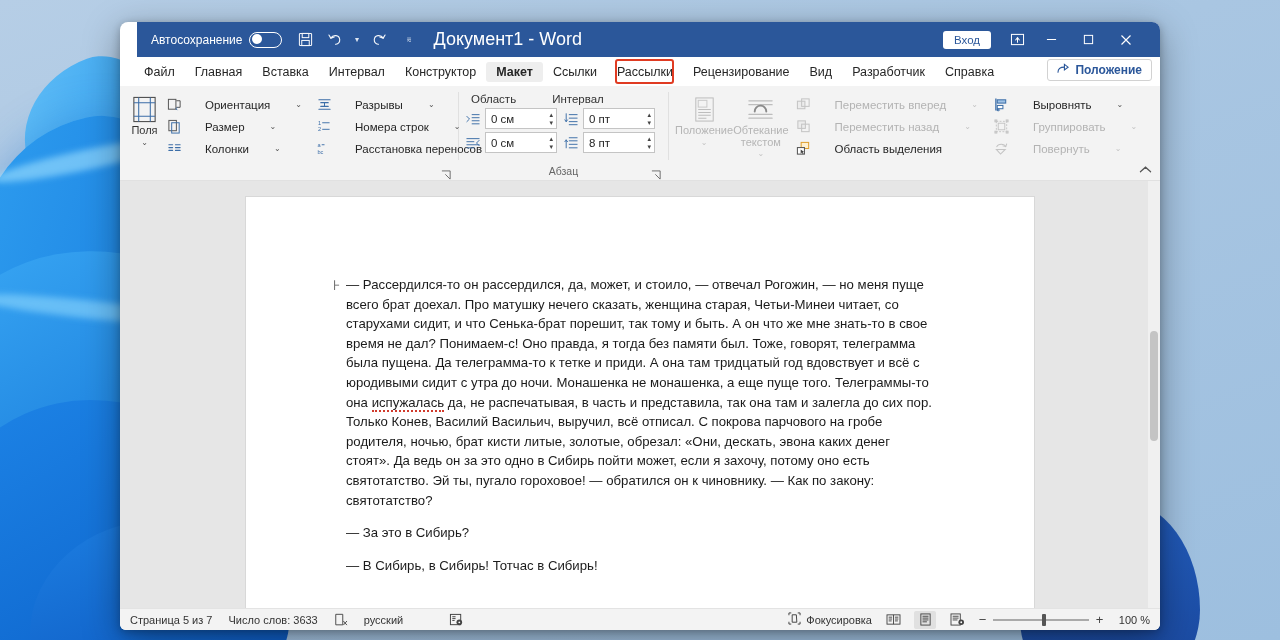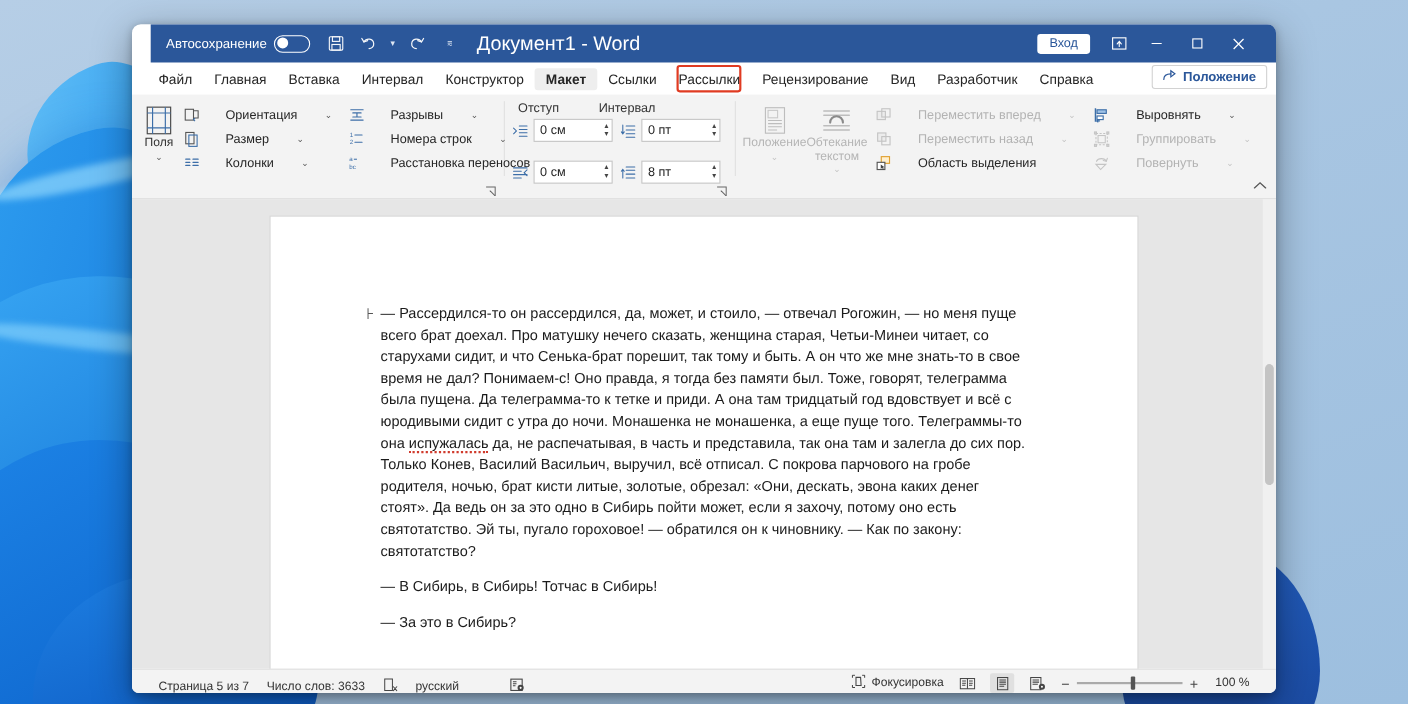--- a/index.html
+++ b/index.html
@@ -172,21 +172,21 @@
   .smallbtn {
     display:flex; align-items:center; gap:23px; font-size:11.5px; color:#262626;
     padding: 2px 5px 2px 3px; border-radius:2px; white-space:nowrap; height:21px;
   }
   .smallbtn .ic { width:16px; height:16px; display:flex;align-items:center;justify-content:center; flex:0 0 16px; }
   .smallbtn .cv { font-size: 8px; color:#555; margin-left:2px; }
   .smallbtn.disabled { color:#b3b3b3; }
   .smallbtn.disabled .cv { color:#c3c3c3; }
 
   
-  .spinrow { display:flex; align-items:center; gap:4px; margin-bottom: 17px; }
+  .spinrow { display:flex; align-items:center; gap:4px; margin-bottom: 3px; }
   .spin-ic { width:16px;height:16px;display:flex;align-items:center;justify-content:center; }
   .spinfield {
     width: 72px; height: 21px; border:1px solid #c4c4c4; background:#fff;
     display:flex; align-items:center; font-size:11.5px; color:#262626;
     padding-left:5px; position:relative;
   }
   .spin-arrows {
     position:absolute; right:3px; top:1px; bottom:1px;
     display:flex; flex-direction:column; justify-content:center; gap:3px;
     color:#444;
@@ -221,22 +221,22 @@
     position:absolute; right:0; top:0; bottom:0; width: 12px; background:#f0f0f0;
   }
   .scroll-thumb {
     position:absolute; right:2px; top: 150px; width: 8px; height: 110px;
     background:#c4c4c4; border-radius:4px;
   }
 
   
   .statusbar {
     flex:0 0 22px; height:22px; background:#f3f3f3;
-    display:flex; align-items:flex-end; font-size:11px; color:#333;
-    border-top:1px solid #e3e3e3; padding: 0 24px; gap: 16px;
+    display:flex; align-items:center; font-size:11px; color:#333;
+    border-top:1px solid #e3e3e3; padding: 0 10px; gap: 16px;
   }
   .sb-item { display:flex; align-items:center; gap:5px; white-space:nowrap; }
   .sb-right { margin-left:auto; display:flex; align-items:center; gap: 10px; }
   .view-btn { width: 22px; height:18px; display:flex;align-items:center;justify-content:center; border-radius:2px; }
   .view-btn.active { background:#e0e0e0; }
   .zoom-slider { display:flex; align-items:center; gap:6px; }
   .zoom-track { width: 96px; height:2px; background:#aaa; position:relative; }
   .zoom-handle {
     position:absolute; left: 49px; top:-5px; width:4px; height:12px; background:#555; border-radius:1px;
   }
@@ -428,21 +428,21 @@
               <path d="M9.5 9.5 L5 5" stroke-linecap="round"></path>
           </svg>
         </span>
       </div>
 
       <div class="group-sep"></div>
 
       <div class="group" style="width:205px;">
         <div class="group-body" style="flex-direction:column; padding-top:2px;">
           <div style="display:flex; gap:14px; padding-left:6px; margin-bottom:3px;">
-            <span class="fieldhdr">Отступ</span>
+            <span class="fieldhdr">Область</span>
             <span class="fieldhdr" style="margin-left:22px;">Интервал</span>
           </div>
           <div style="display:flex; gap:6px;">
             <div>
               <div class="spinrow">
                 <span class="spin-ic">
                   <svg width="14" height="14" viewBox="0 0 16 16" stroke="#3c6ea8" stroke-width="1.1" fill="none" stroke-linecap="round">
                     <path d="M7 3 H15 M7 6.5 H15 M7 10 H15 M7 13.5 H15"></path>
                       <path d="M1 5 L4 8 L1 11"></path>
                   </svg>
@@ -621,22 +621,22 @@
         </svg>
       </span>
     </div>
 
     <div class="docarea">
       <div class="page">
         <p class="first">
           <span class="para-mark">⊦</span>
           <span id="p1">— Рассердился-то он рассердился, да, может, и стоило, — отвечал Рогожин, — но меня пуще всего брат доехал. Про матушку нечего сказать, женщина старая, Четьи-Минеи читает, со старухами сидит, и что Сенька-брат порешит, так тому и быть. А он что же мне знать-то в свое время не дал? Понимаем-с! Оно правда, я тогда без памяти был. Тоже, говорят, телеграмма была пущена. Да телеграмма-то к тетке и приди. А она там тридцатый год вдовствует и всё с юродивыми сидит с утра до ночи. Монашенка не монашенка, а еще пуще того. Телеграммы-то она <span class="sp-err">испужалась</span> да, не распечатывая, в часть и представила, так она там и залегла до сих пор. Только Конев, Василий Васильич, выручил, всё отписал. С покрова парчового на гробе родителя, ночью, брат кисти литые, золотые, обрезал: «Они, дескать, эвона каких денег стоят». Да ведь он за это одно в Сибирь пойти может, если я захочу, потому оно есть святотатство. Эй ты, пугало гороховое! — обратился он к чиновнику. — Как по закону: святотатство?</span>
         </p>
+        <p>— За это в Сибирь?</p>
         <p>— В Сибирь, в Сибирь! Тотчас в Сибирь!</p>
-        <p>— За это в Сибирь?</p>
 
       </div>
       <div class="scrollbar-v">
         <div class="scroll-thumb"></div>
       </div>
     </div>
 
     <div class="statusbar">
       <span class="sb-item">Страница 5 из 7</span>
       <span class="sb-item">Число слов: 3633</span>

